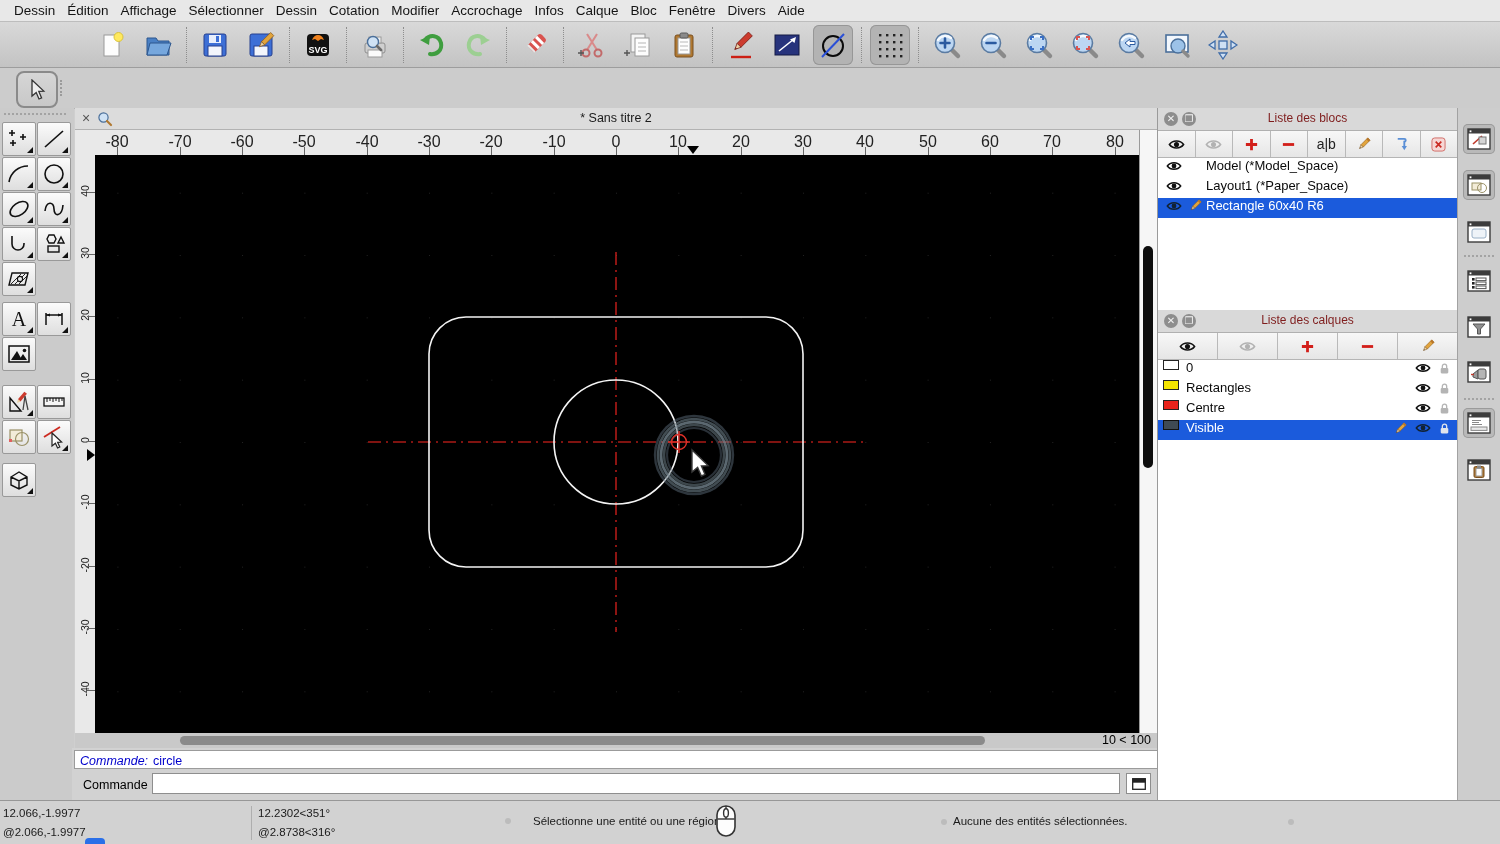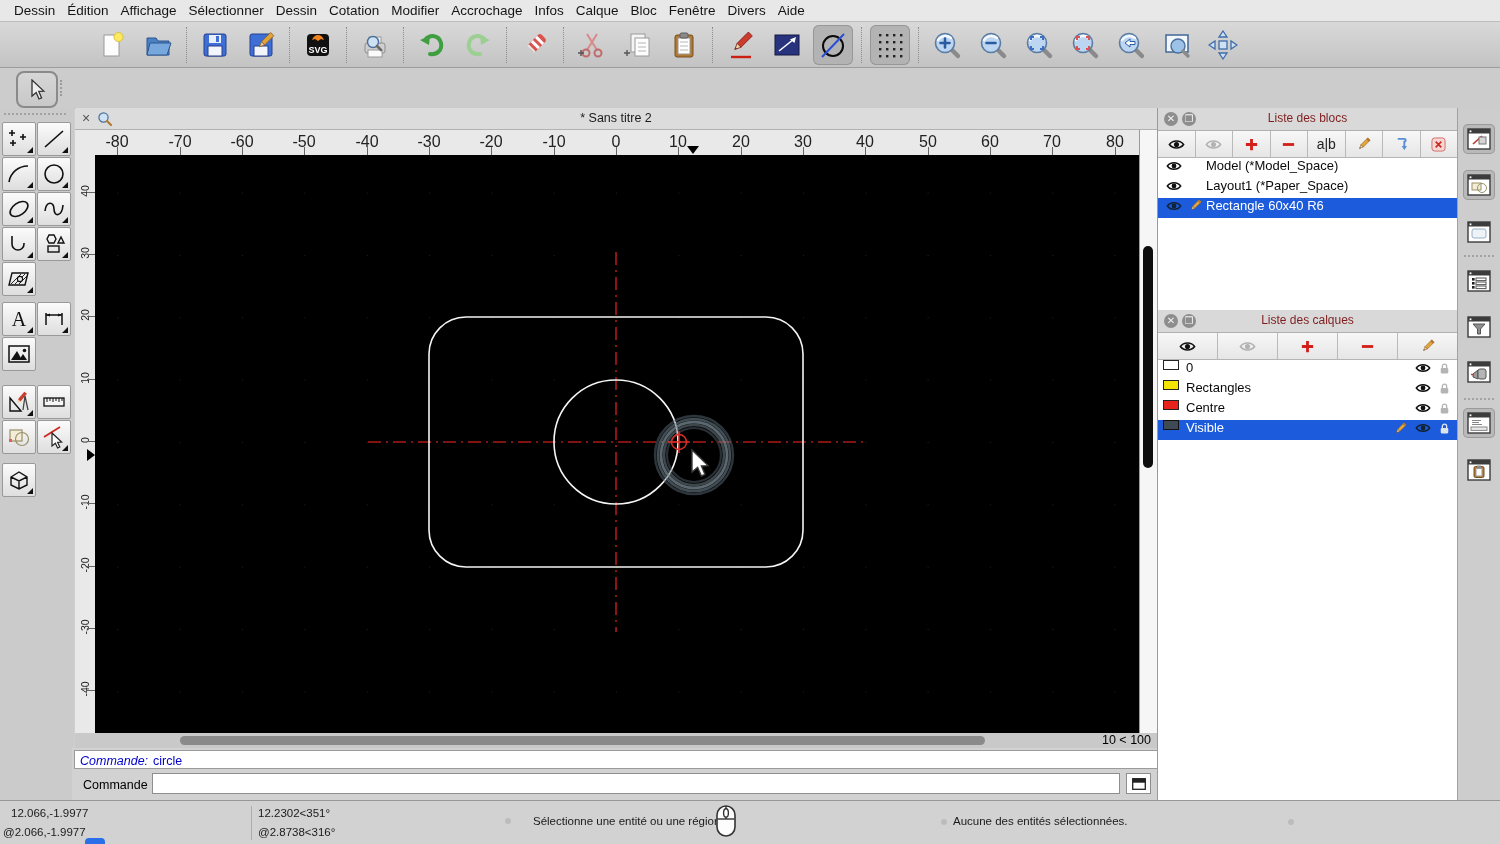--- a/index.html
+++ b/index.html
@@ -867,21 +867,21 @@
       <svg width="24" height="22" viewBox="0 0 24 22">
           <use href="#i-window"></use>
           <rect x="7" y="7.5" width="10" height="11" rx="1.5" fill="#b07830" stroke="#7a5020"></rect>
           <rect x="9" y="9.5" width="6" height="7.5" fill="#fdfdfd" stroke="#999"></rect>
           <rect x="10" y="6.5" width="4" height="2.6" fill="#8a8a8a"></rect>
         </svg>
     </div>
   </div>
 
   <div class="statusbar">
-    <span class="abs" style="left:11px;top:6px">12.066,-1.9977</span>
+    <span class="abs" style="left:3px;top:6px">12.066,-1.9977</span>
     <span class="abs" style="left:3px;top:25px">@2.066,-1.9977</span>
     <span class="sep"></span>
     <span class="abs" style="left:258px;top:6px">12.2302&lt;351°</span>
     <span class="abs" style="left:258px;top:25px">@2.8738&lt;316°</span>
     <span class="sdot" style="left:505px;top:17px"></span>
     <span class="abs" style="left:533px;top:14px">Sélectionne une entité ou une région</span>
     <svg class="abs" style="left:715px;top:3px" width="22" height="34" viewBox="0 0 22 34">
       <rect x="2" y="2" width="18" height="30" rx="9" fill="#fdfdfd" stroke="#333" stroke-width="1.6"></rect>
       <line x1="11" y1="2" x2="11" y2="15" stroke="#333" stroke-width="1.4"></line>
       <line x1="2.5" y1="15" x2="19.5" y2="15" stroke="#333" stroke-width="1.4"></line>

